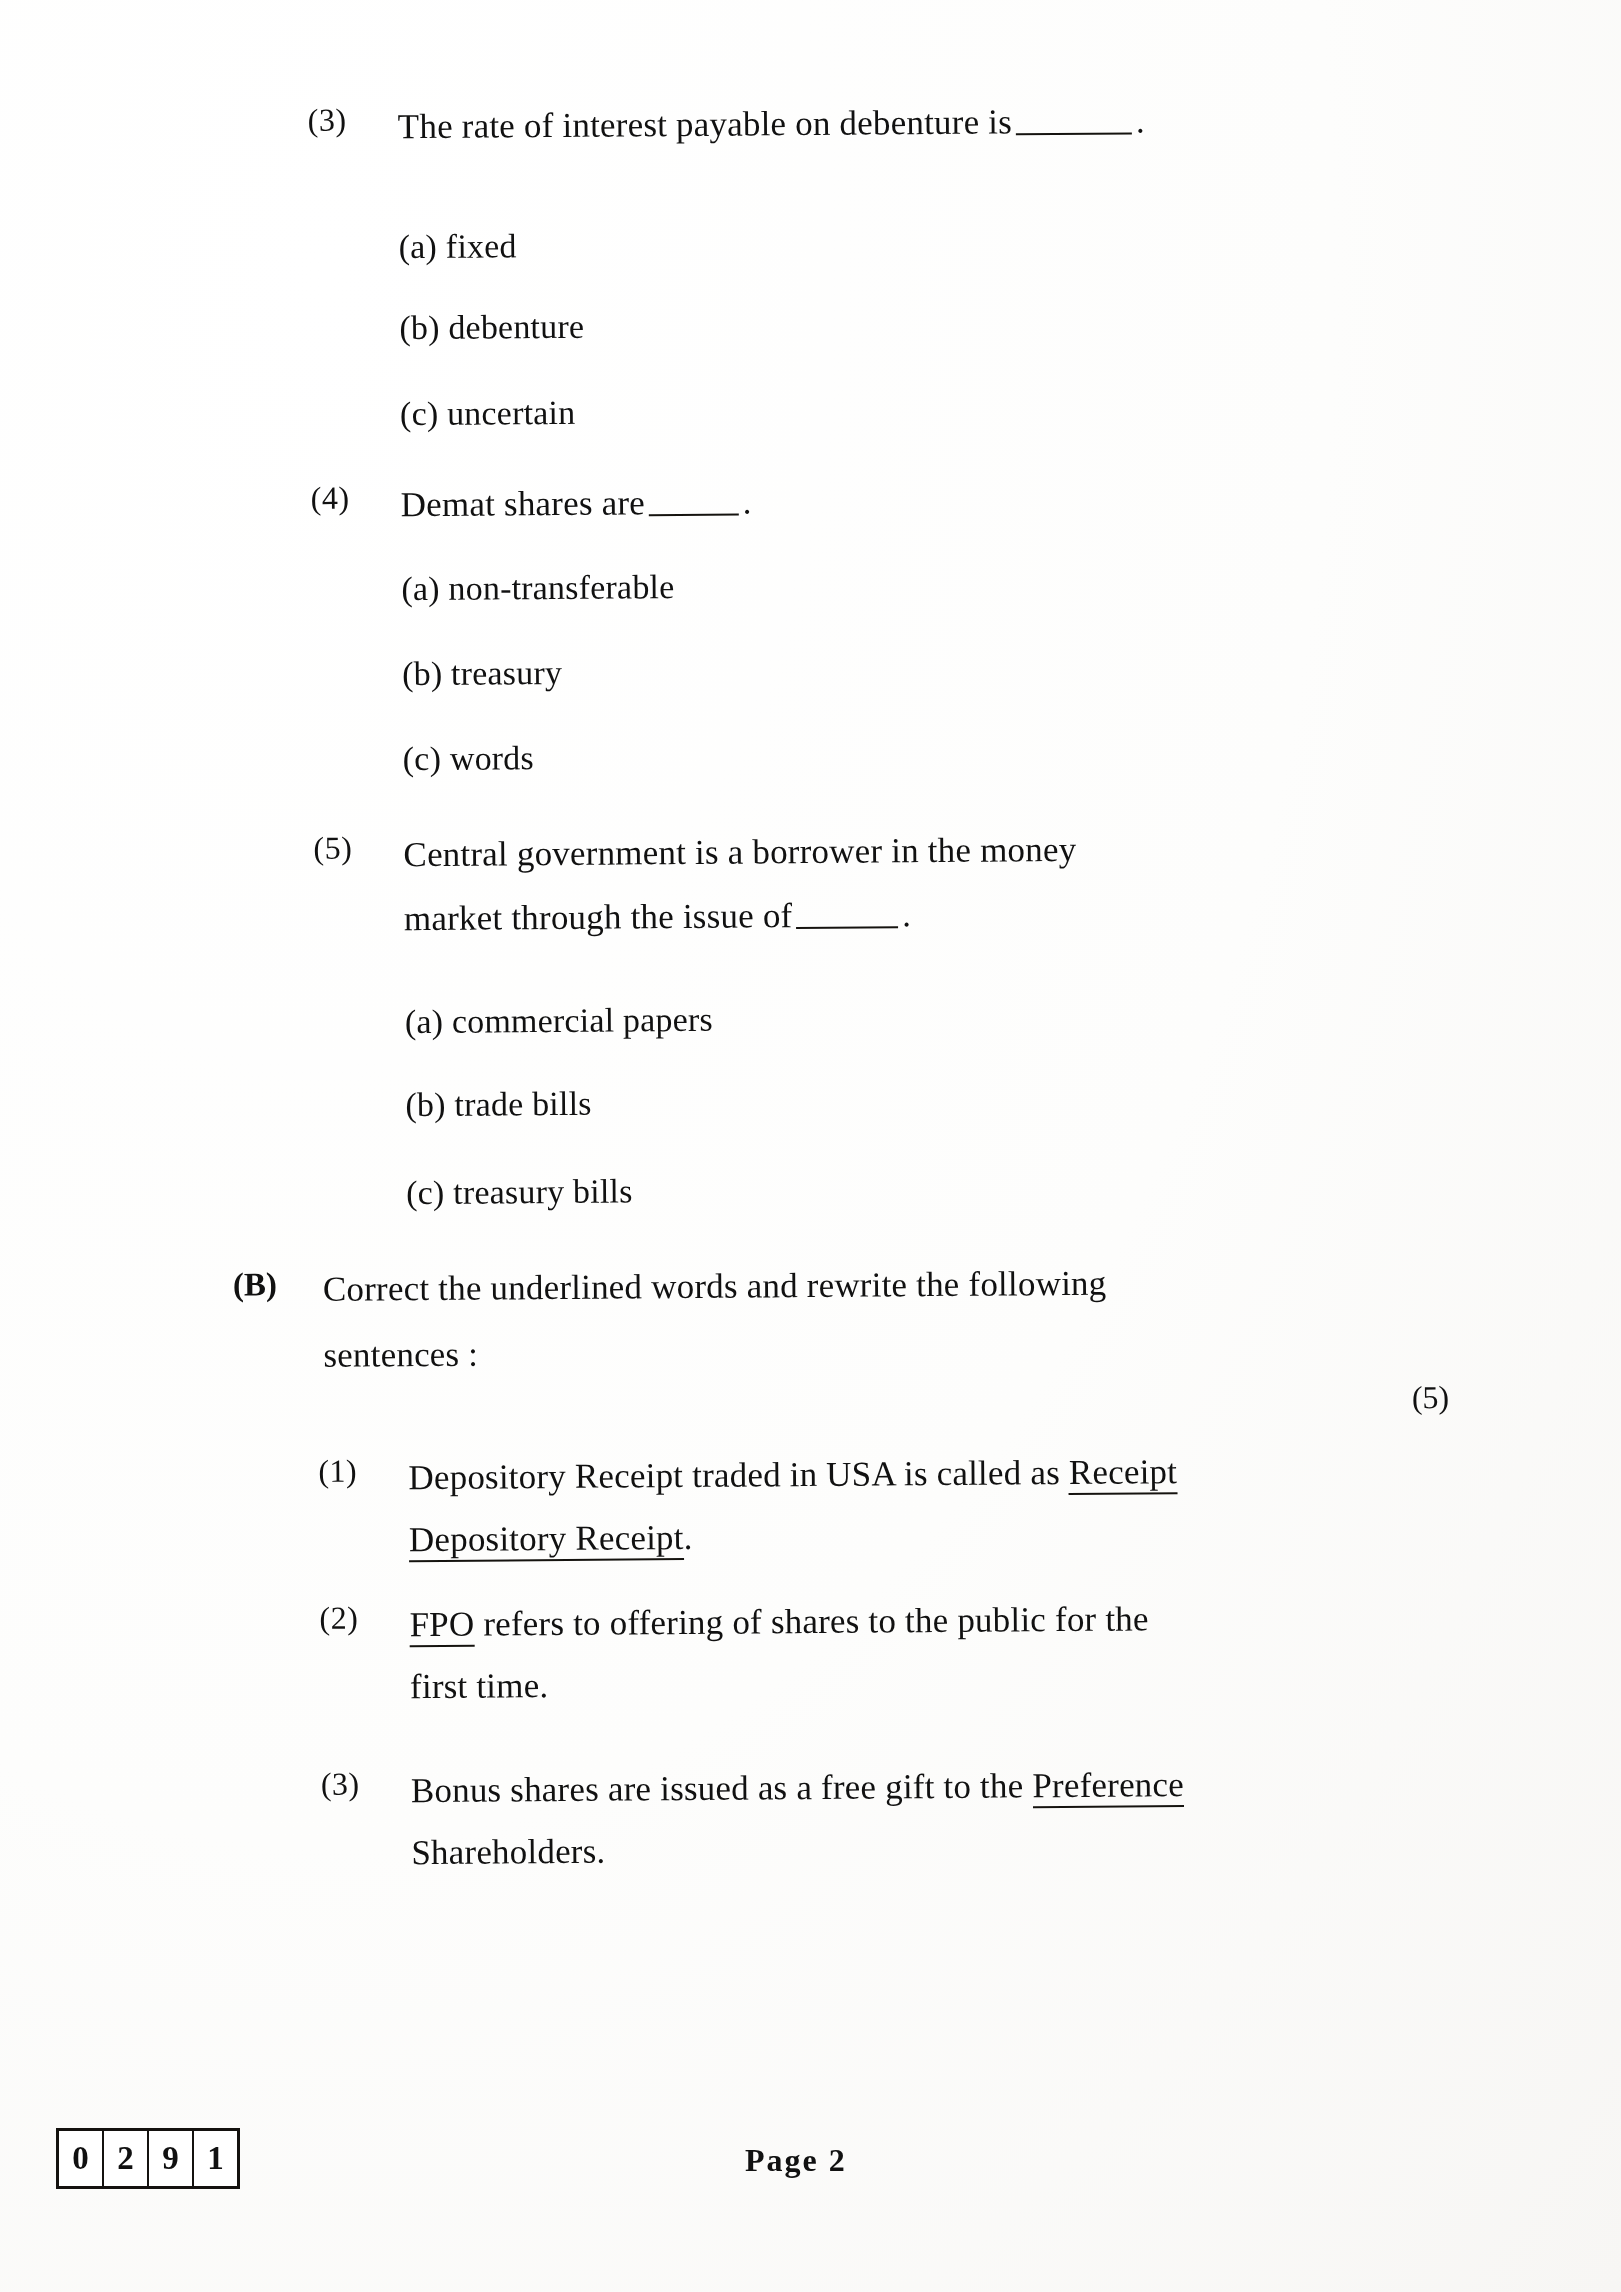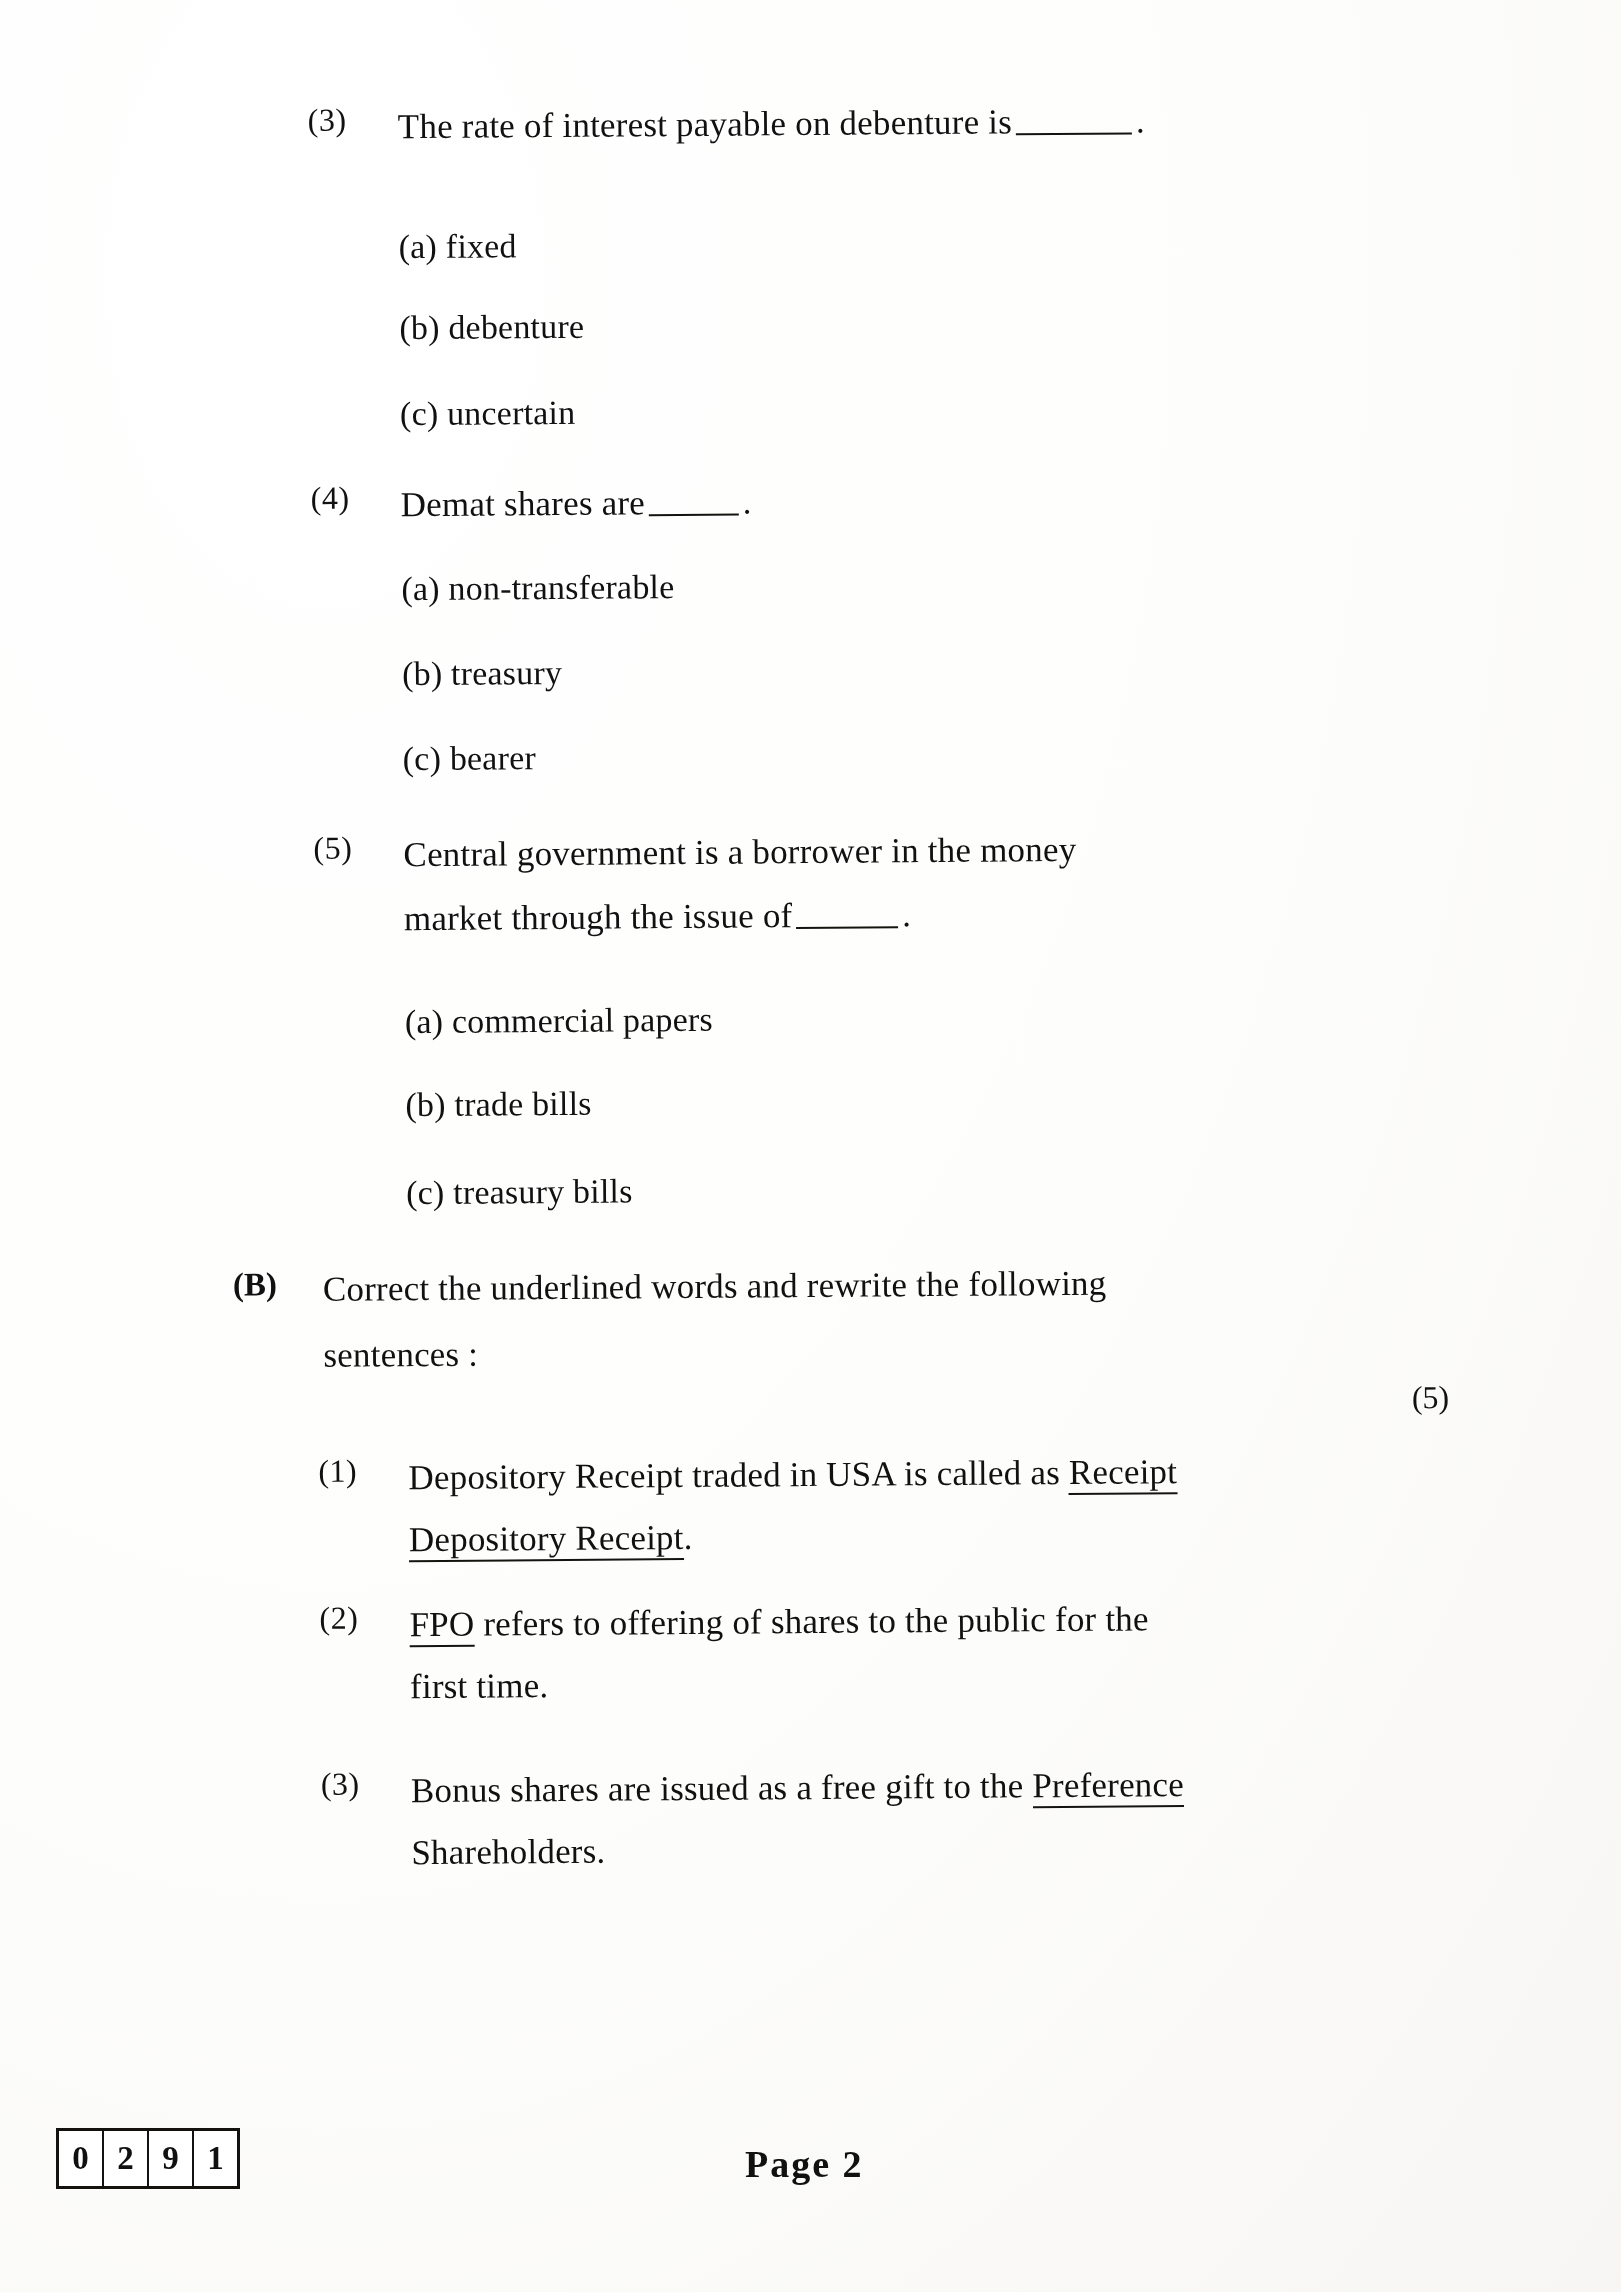--- a/index.html
+++ b/index.html
@@ -105,21 +105,21 @@
     font-weight: bold;
     border-right: 2.9px solid #14120f;
     font-family: "Liberation Serif", serif;
   }
   .code-cell:last-child { border-right: none; }
 
   .page-label {
     position: absolute;
     left: 745px;
     top: 2142px;
-    font-size: 38px;
+    font-size: 32px;
     font-weight: bold;
     letter-spacing: 2px;
   }
 
   
   .skew { transform: rotate(-0.45deg); transform-origin: 50% 40%; }
 </style>
 </head>
 <body>
 
@@ -157,21 +157,21 @@
   <div class="opt" style="left:404px; top:567px;">
     <span>(a)</span>
     <span>non-transferable</span>
   </div>
   <div class="opt" style="left:404px; top:652px;">
     <span>(b)</span>
     <span>treasury</span>
   </div>
   <div class="opt" style="left:404px; top:737px;">
     <span>(c)</span>
-    <span>bearer</span>
+    <span>words</span>
   </div>
 
   <div class="qrow" style="left:314px; top:828px; width:1000px;">
     <div class="qnum">(5)</div>
     <div class="qtext" style="width:902px;">
       <div>Central  government  is  a  borrower  in  the  money</div>
       <div style="margin-top:15.7px;">
         <span>market through the issue of</span><span class="blank-line blank-md"></span><span>.</span>
       </div>
     </div>

